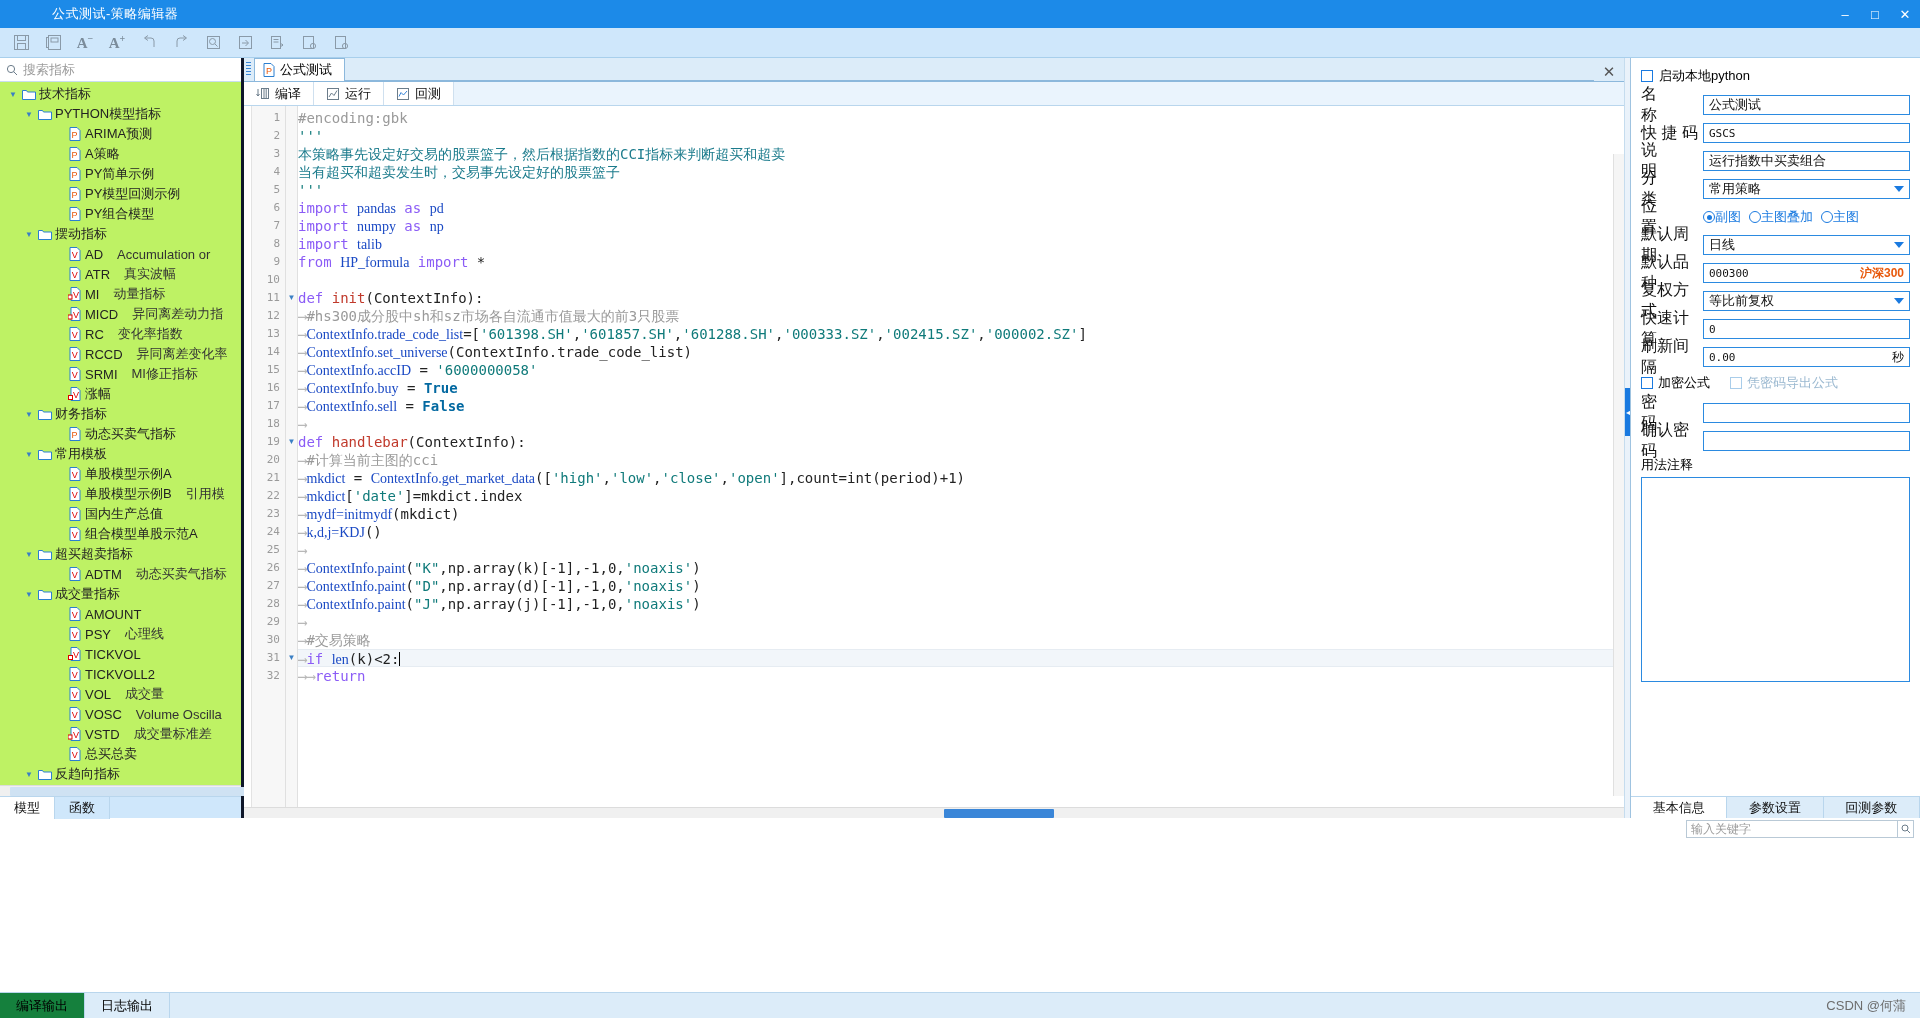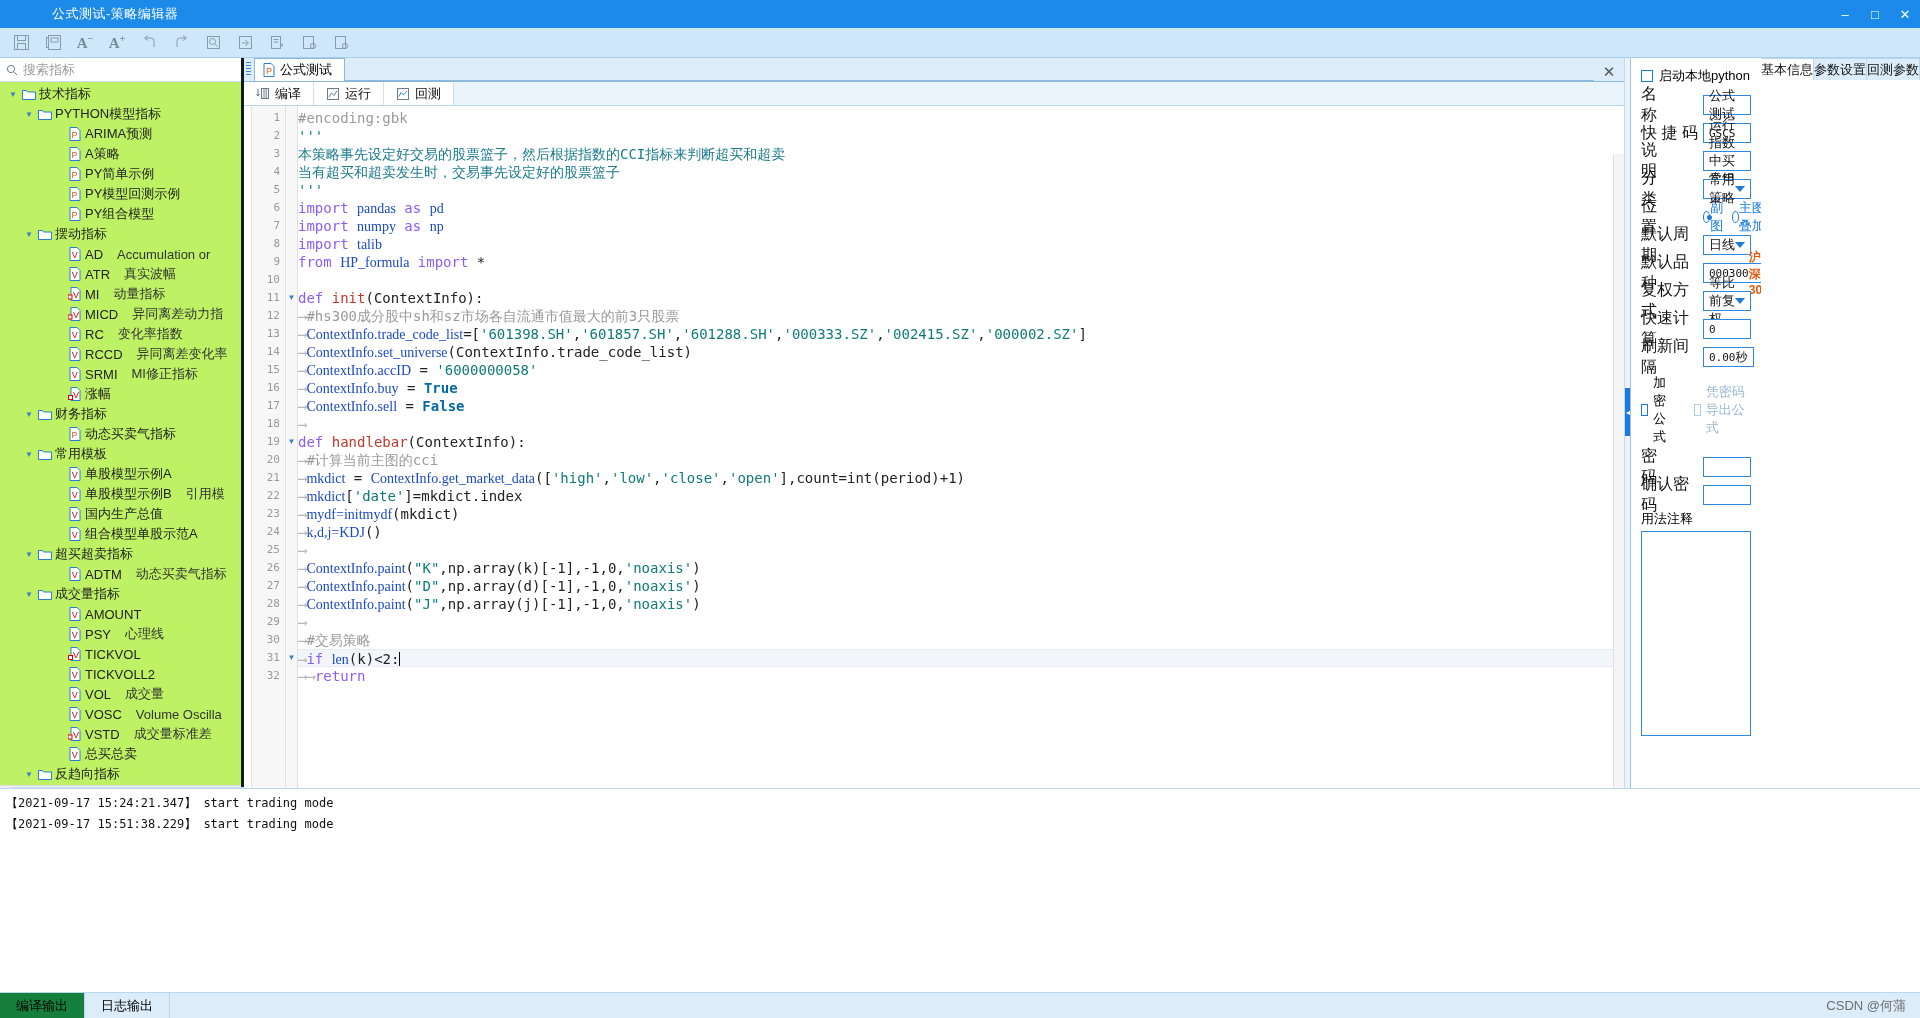--- a/index.html
+++ b/index.html
@@ -142,21 +142,21 @@
   .hscroll-center .thumb {
     position:absolute; top:1px; left:700px; height:9px; width:110px; background:#3a86d8; border-radius:1px;
   }
   .vscroll-center {
     position:absolute; right:0; top:48px; bottom:11px; width:11px; background:#f5f5f5; border-left:1px solid #e0e0e0;
   }
 
   
   .right {
     width: 290px; min-width: 290px; background: #fff;
-    border-left: 1px solid #9fc3e0; display: flex; 
+    border-left: 1px solid #9fc3e0; display: flex; flex-direction: column;
     position: relative;
   }
   .splitter {
     width: 6px; background: #eaf2fa; border-left:1px solid #c5dcee; position:relative;
   }
   .splitter .grip {
     position:absolute; left:0px; top:330px; width:6px; height:48px; background:#1a7ae0;
   }
   .splitter .arrow { position:absolute; left:1px; top:350px; color:#fff; font-size:8px;}
   .rp-body { flex: 1; padding: 8px 10px 0 10px; overflow:hidden; }
@@ -939,24 +939,20 @@
   <div style="position:absolute; left:1686px; top:819px; width:228px; height:20px; display:flex; align-items:center;">
     <div class="rpsearch-box">输入关键字</div>
     <div class="rpsearch-btn">
       <svg width="10" height="10" viewBox="0 0 10 10">
           <circle cx="4" cy="4" r="3" fill="none" stroke="#6b7c8a"></circle>
           <line x1="6.2" y1="6.2" x2="9" y2="9" stroke="#6b7c8a"></line>
         </svg>
     </div>
   </div>
 
-  <div class="output">
-    <div class="oline">【2021-09-17 15:24:21.347】 start trading mode</div>
-    <div class="oline">【2021-09-17 15:51:38.229】 start trading mode</div>
-  </div>
 
   <div class="bottom-tabs">
     <div class="btab active">编译输出</div>
     <div class="btab">日志输出</div>
     <div class="btab-fill"></div>
     <div class="watermark">CSDN @何蒲</div>
   </div>
 </div>
 
 </body></html>

